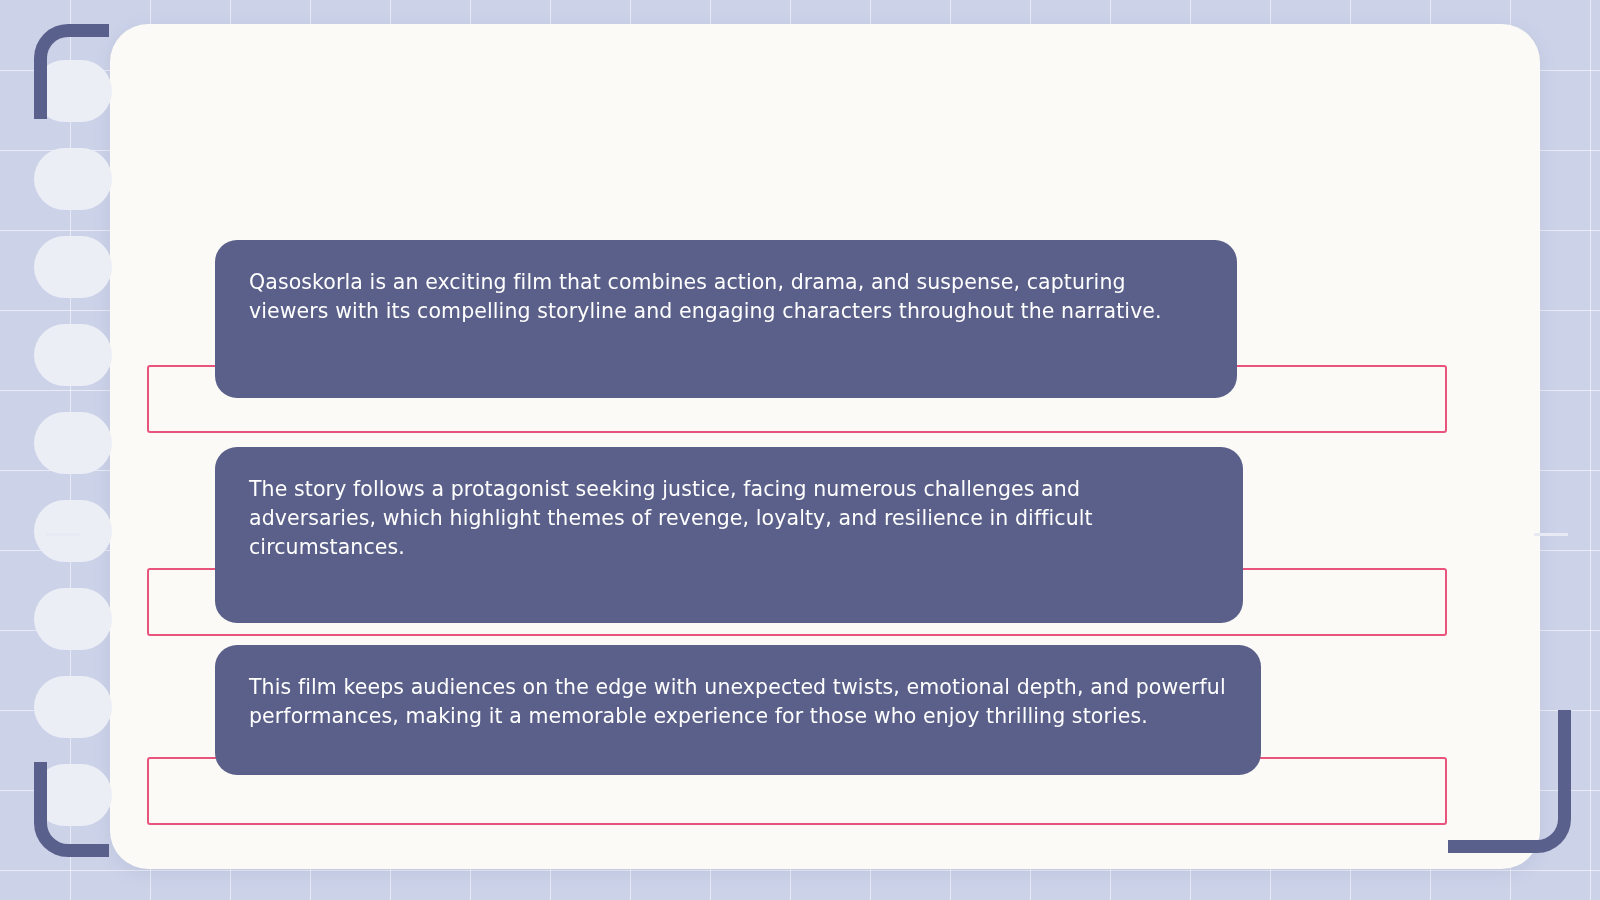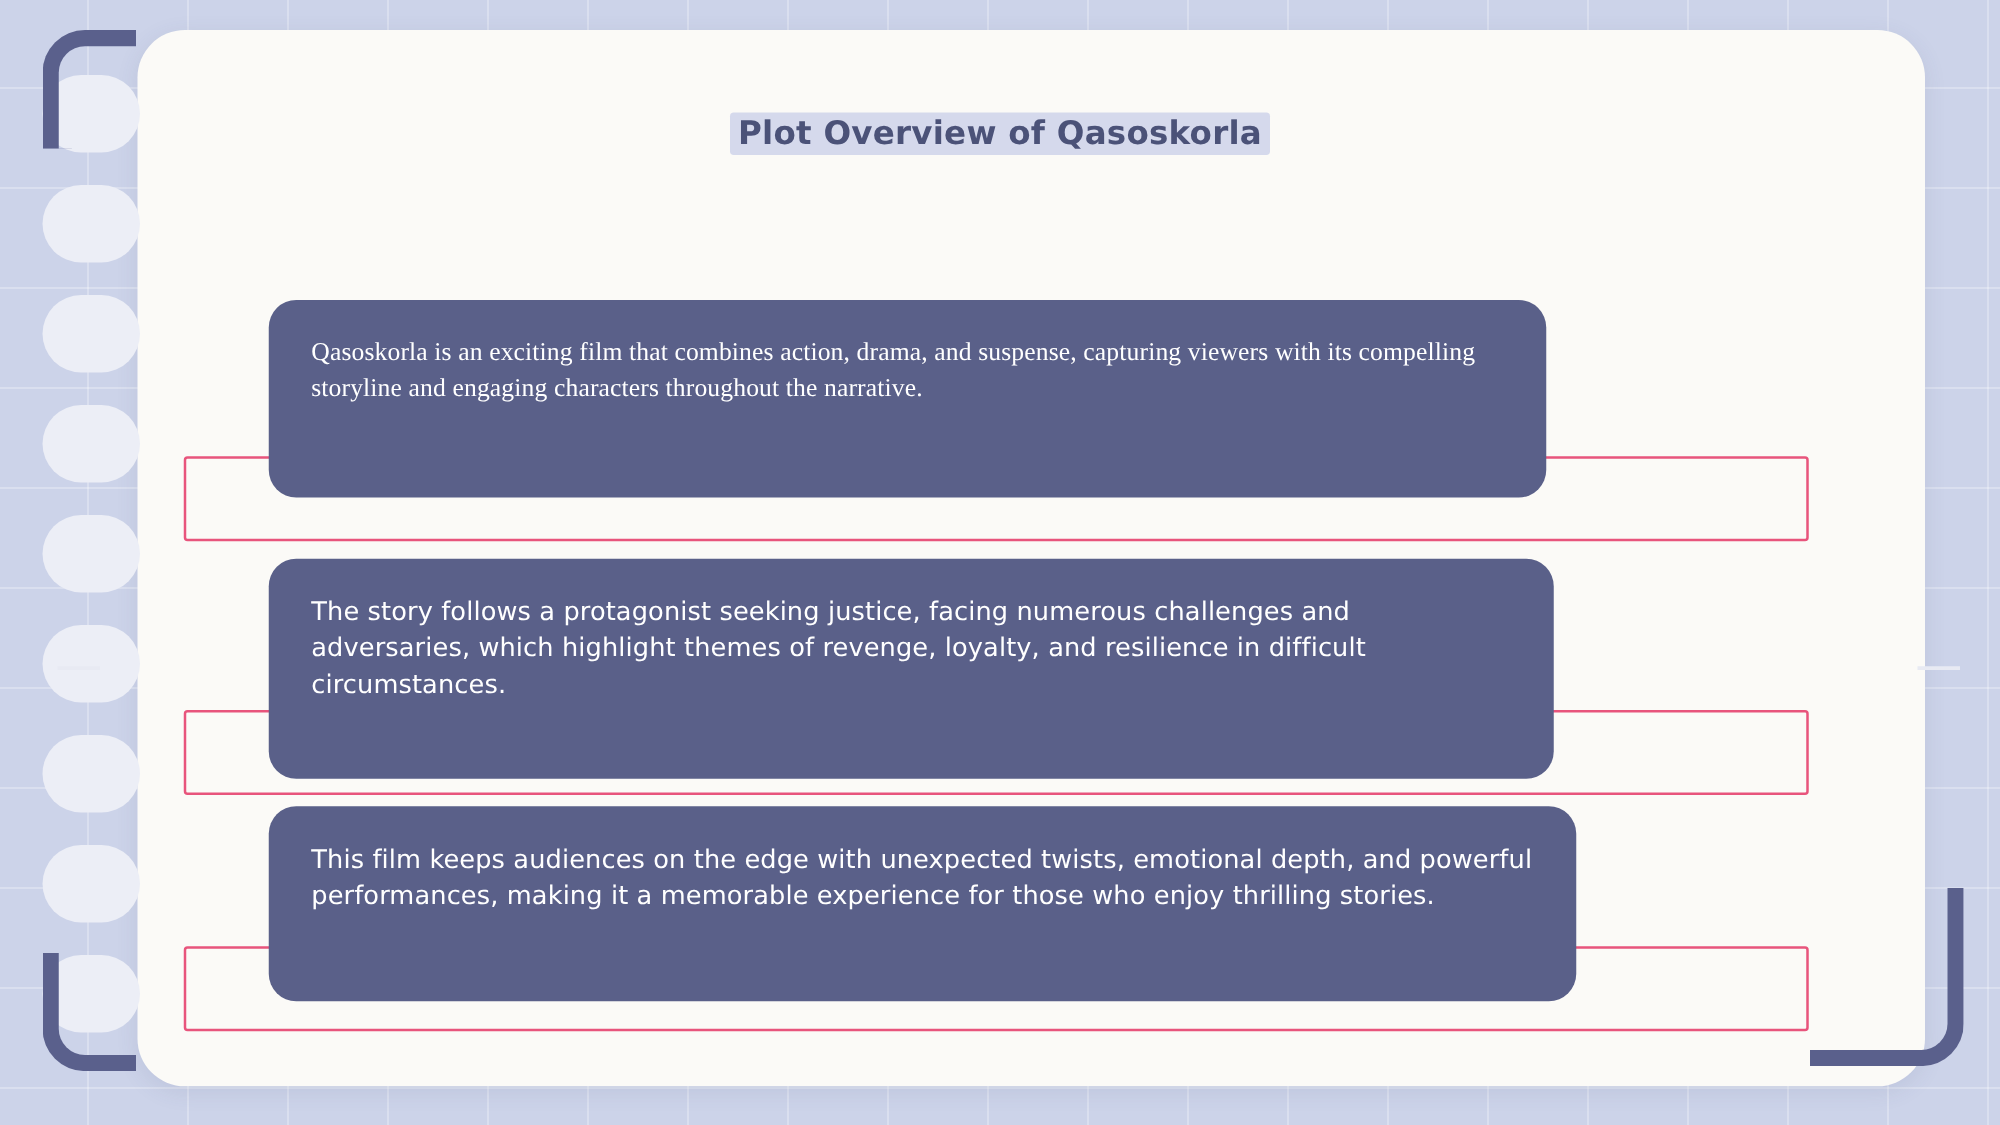--- a/index.html
+++ b/index.html
@@ -137,27 +137,27 @@
     box-sizing: border-box;
     padding: 28px 34px;
     color: #ffffff;
     font-size: 20.5px;
     line-height: 1.42;
     letter-spacing: 0.1px;
   }
 
   
   .row1 .pink-frame { left: 147px; top: 365px; width: 1300px; height: 68px; }
-  .row1 .bubble     { left: 215px; top: 240px; width: 1022px; height: 158px; font-family: Liberation Serif, serif; }
+  .row1 .bubble     { left: 215px; top: 240px; width: 1022px; height: 158px; }
 
   .row2 .pink-frame { left: 147px; top: 568px; width: 1300px; height: 68px; }
   .row2 .bubble     { left: 215px; top: 447px; width: 1028px; height: 176px; }
 
   .row3 .pink-frame { left: 147px; top: 757px; width: 1300px; height: 68px; }
-  .row3 .bubble     { left: 215px; top: 645px; width: 1046px; height: 156px; }
+  .row3 .bubble     { left: 215px; top: 645px; width: 1046px; height: 130px; }
 </style>
 </head>
 <body>
 
 <div class="page">
 
   <div class="card"></div>
 
   <div class="scallops">
     <div class="notch" style="top:0px"></div>
@@ -171,23 +171,20 @@
     <div class="notch" style="top:704px"></div>
   </div>
 
   <div class="bracket tl"></div>
   <div class="bracket bl"></div>
   <div class="bracket br"></div>
 
   <div class="tick left"></div>
   <div class="tick right"></div>
 
-  <div class="title">
-    <span>Plot Overview of Qasoskorla</span>
-  </div>
 
   <div class="rows">
 
     <div class="row row1">
       <div class="pink-frame"></div>
       <div class="bubble">Qasoskorla is an exciting film that combines action, drama, and suspense, capturing viewers with its compelling storyline and engaging characters throughout the narrative.</div>
     </div>
 
     <div class="row row2">
       <div class="pink-frame"></div>

